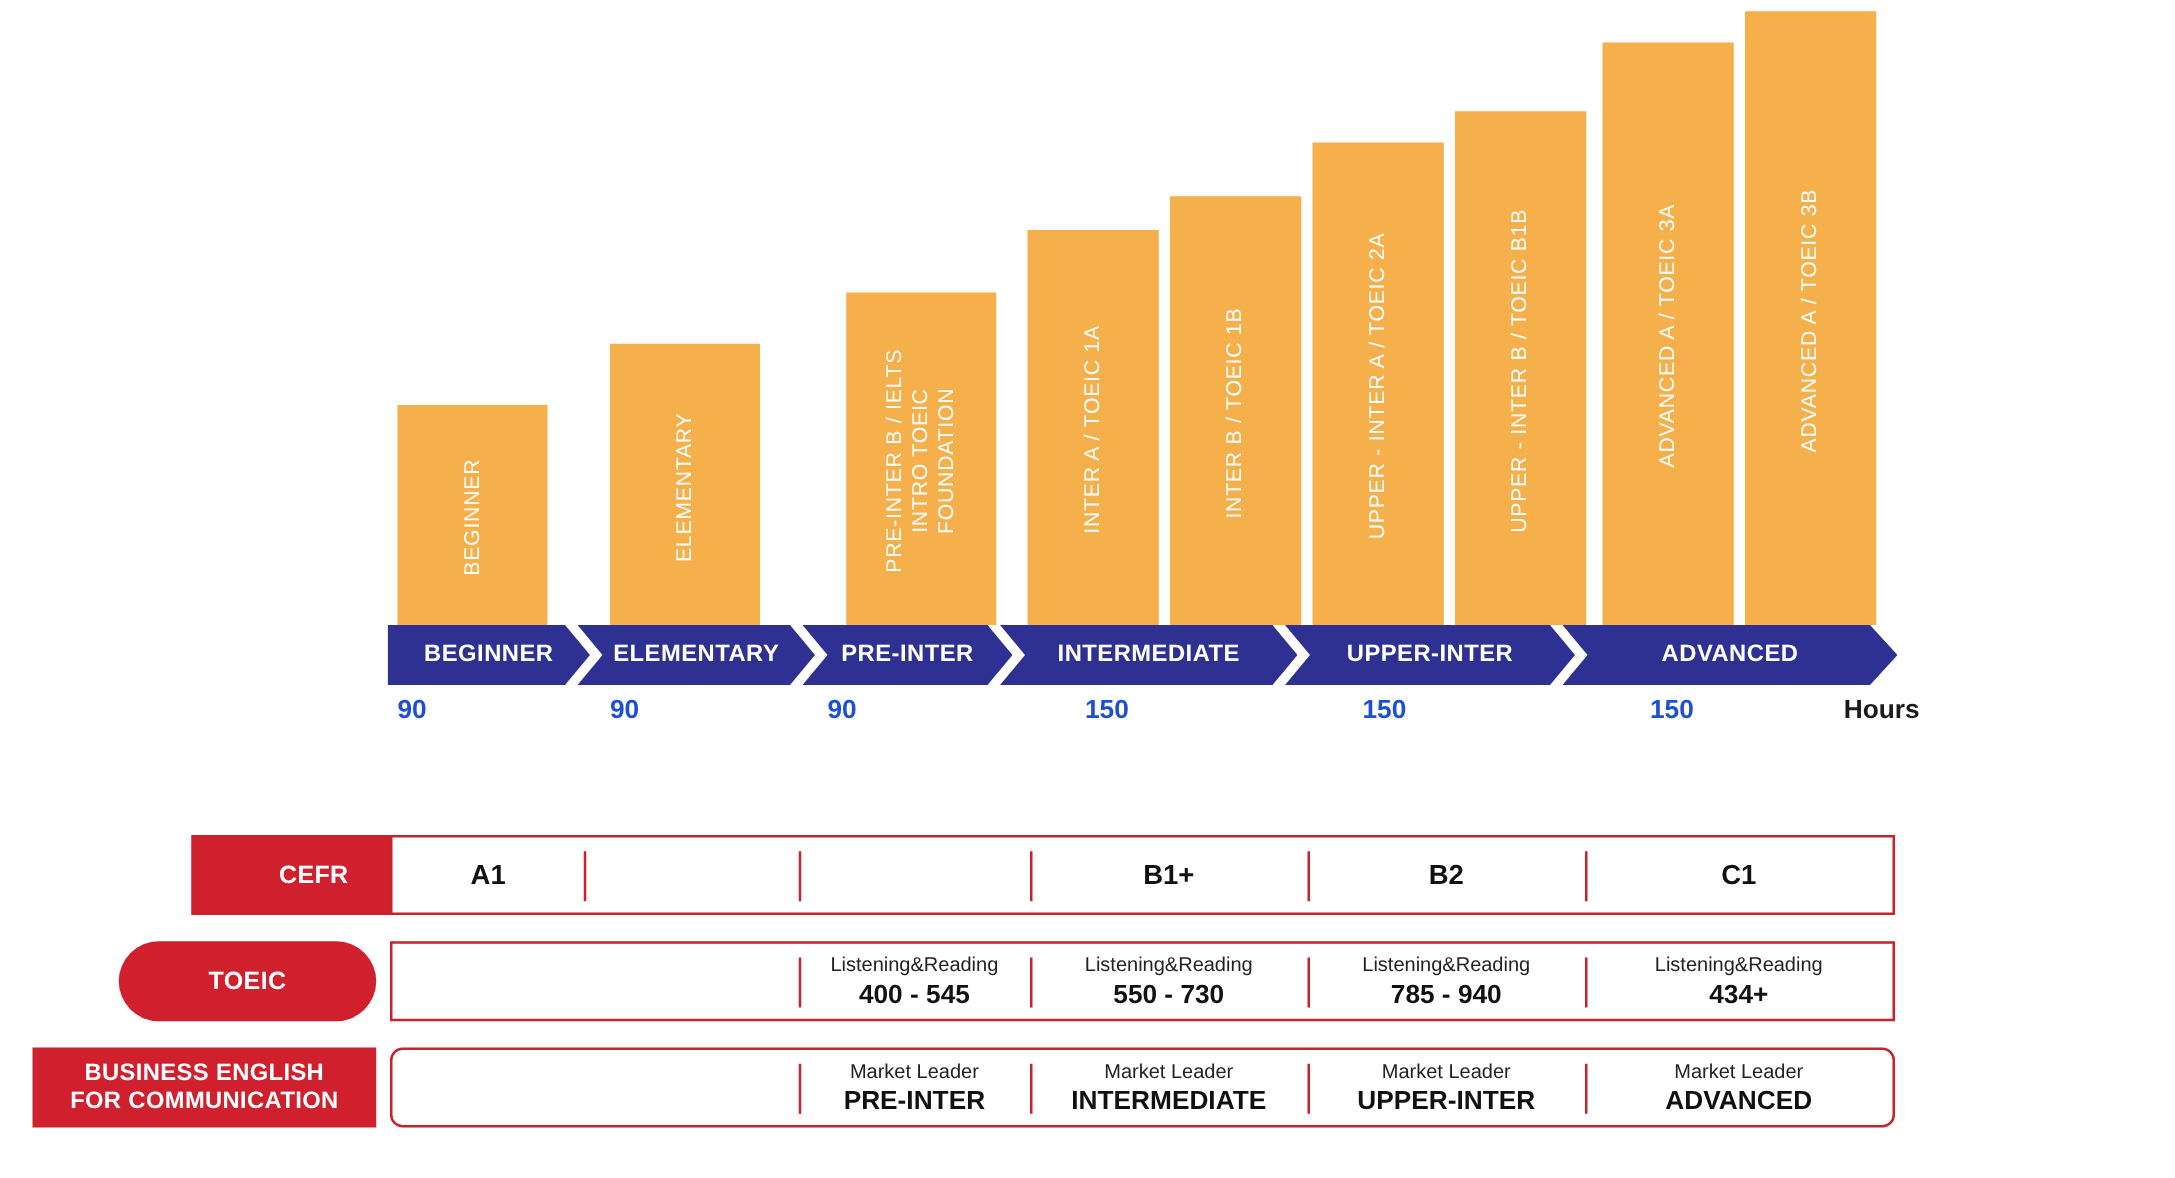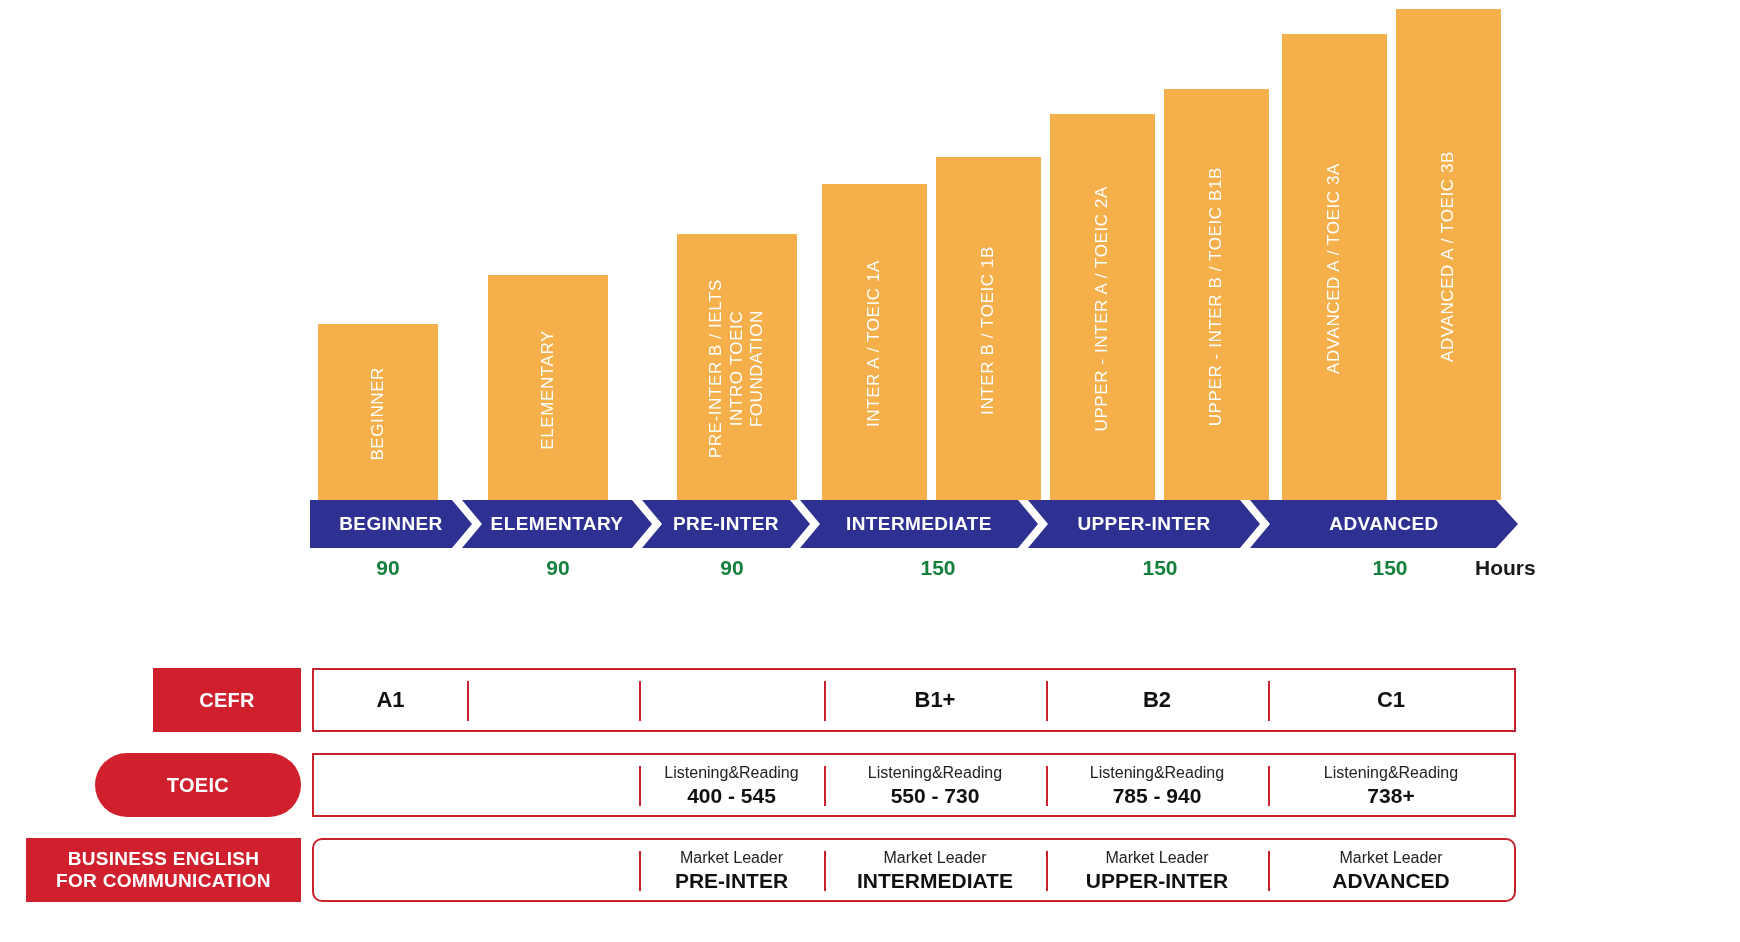--- a/index.html
+++ b/index.html
@@ -46,22 +46,21 @@
   }
   .chev.first{clip-path:polygon(0 0,calc(100% - 20px) 0,100% 50%,calc(100% - 20px) 100%,0 100%);}
   .chev.mid{clip-path:polygon(0 0,calc(100% - 20px) 0,100% 50%,calc(100% - 20px) 100%,0 100%,20px 50%);}
   .chev.last{clip-path:polygon(0 0,calc(100% - 22px) 0,100% 50%,calc(100% - 22px) 100%,0 100%,20px 50%);}
   .chev span{pointer-events:none;}
 
   
   #hours{position:absolute;left:0;top:556px;width:1740px;height:40px;}
   .hour-val{
     position:absolute;top:0;
-    text-align:center;
-    font-size:21px;font-weight:bold;color:#15803d;
+    font-size:21px;font-weight:bold;color:#1d4ed8;
   }
   #hours-word{
     position:absolute;top:0;left:1475px;width:110px;text-align:left;
     font-size:21px;font-weight:bold;color:#1a1a1a;
   }
 
   
   .row{position:absolute;height:64px;}
   .row-label{
     position:absolute;top:0;height:64px;
@@ -155,21 +154,21 @@
   <div class="hour-val" style="left: 318px; width: 140px;">90</div>
       <div class="hour-val" style="left: 488px; width: 140px;">90</div>
       <div class="hour-val" style="left: 662px; width: 140px;">90</div>
       <div class="hour-val" style="left: 868px; width: 140px;">150</div>
       <div class="hour-val" style="left: 1090px; width: 140px;">150</div>
       <div class="hour-val" style="left: 1320px; width: 140px;">150</div>
     </div>
 
   <div id="rows">
       <div class="row" style="left: 0px; top: 668px; width: 1740px;">
-        <div class="row-label" style="left: 153px; width: 148px; background: rgb(208, 32, 46);">CEFR</div>
+        <div class="row-label" style="left: 153px; width: 148px; background: rgb(208, 32, 46); padding-left: 24px;">CEFR</div>
         <div class="row-box cefr" style="border-color: rgb(200, 35, 44);">
           <div class="cell" style="left: 0px; width: 153px;">
             <div class="cell-main">A1</div>
           </div>
           <div class="cell" style="left: 510px; width: 222px;">
             <div class="cell-main">B1+</div>
           </div>
           <div class="cell" style="left: 732px; width: 222px;">
             <div class="cell-main">B2</div>
           </div>
@@ -194,21 +193,21 @@
           <div class="cell" style="left: 510px; width: 222px;">
             <div class="cell-sub">Listening&amp;Reading</div>
             <div class="cell-main">550 - 730</div>
           </div>
           <div class="cell" style="left: 732px; width: 222px;">
             <div class="cell-sub">Listening&amp;Reading</div>
             <div class="cell-main">785 - 940</div>
           </div>
           <div class="cell" style="left: 954px; width: 246px;">
             <div class="cell-sub">Listening&amp;Reading</div>
-            <div class="cell-main">738+</div>
+            <div class="cell-main">434+</div>
           </div>
           <div class="cell-sep" style="left: 325px; background: rgb(200, 35, 44);"></div>
           <div class="cell-sep" style="left: 510px; background: rgb(200, 35, 44);"></div>
           <div class="cell-sep" style="left: 732px; background: rgb(200, 35, 44);"></div>
           <div class="cell-sep" style="left: 954px; background: rgb(200, 35, 44);"></div>
         </div>
       </div>
       <div class="row" style="left: 0px; top: 838px; width: 1740px;">
         <div class="row-label" style="left: 26px; width: 275px; background: rgb(208, 32, 46); font-size: 19px;">BUSINESS ENGLISH
 FOR COMMUNICATION</div>

